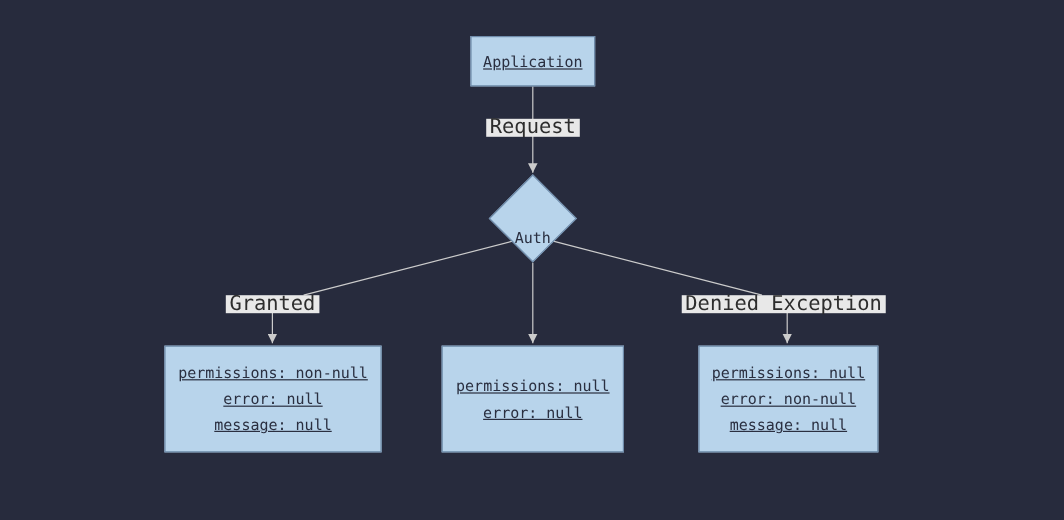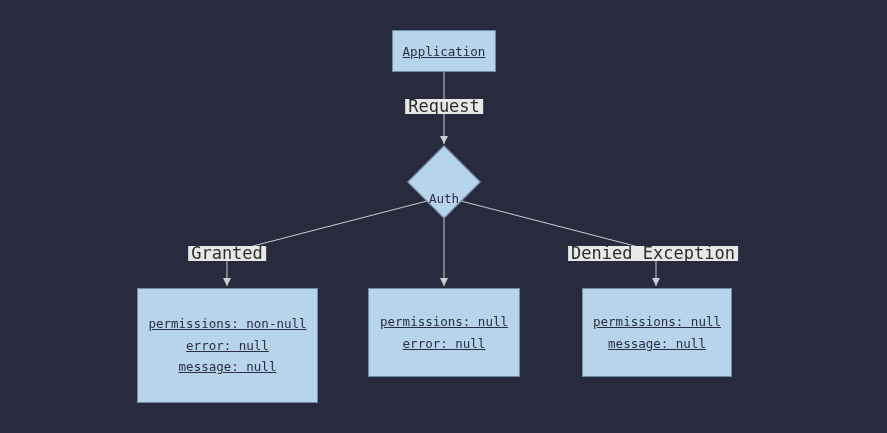--- a/index.html
+++ b/index.html
@@ -22,21 +22,21 @@
     color: var(--node-text, #2a2f40);
     font-size: 12.5px;
     display: flex;
     align-items: center;
     justify-content: center;
     text-align: center;
     text-decoration: underline;
   }
   .node-application { left: 392px; top: 30px; width: 104px; height: 42px; }
   .result { flex-direction: column; line-height: 21.5px; }
-  .result-granted { left: 137px; top: 288px; width: 181px; height: 115px; }
+  .result-granted { left: 137px; top: 288px; width: 181px; height: 89px; }
   .result-denied  { left: 368px; top: 288px; width: 152px; height: 89px; }
   .result-unknown { left: 582px; top: 288px; width: 150px; height: 89px; }
   .diamond {
     position: absolute;
     left: 418px; top: 156px;
     width: 52px; height: 52px;
     box-sizing: border-box;
     background: var(--node-fill, #b8d4eb);
     border: 1.5px solid var(--node-border, #6f8cab);
     transform: rotate(45deg);
@@ -102,16 +102,17 @@
     <div>message: null</div>
   </div>
 
   <div class="node result result-denied">
     <div>permissions: null</div>
     <div>error: null</div>
   </div>
 
   <div class="node result result-unknown">
     <div>permissions: null</div>
+    <div>error: non-null</div>
     <div>message: null</div>
   </div>
 
 </div>
 
 </body></html>

